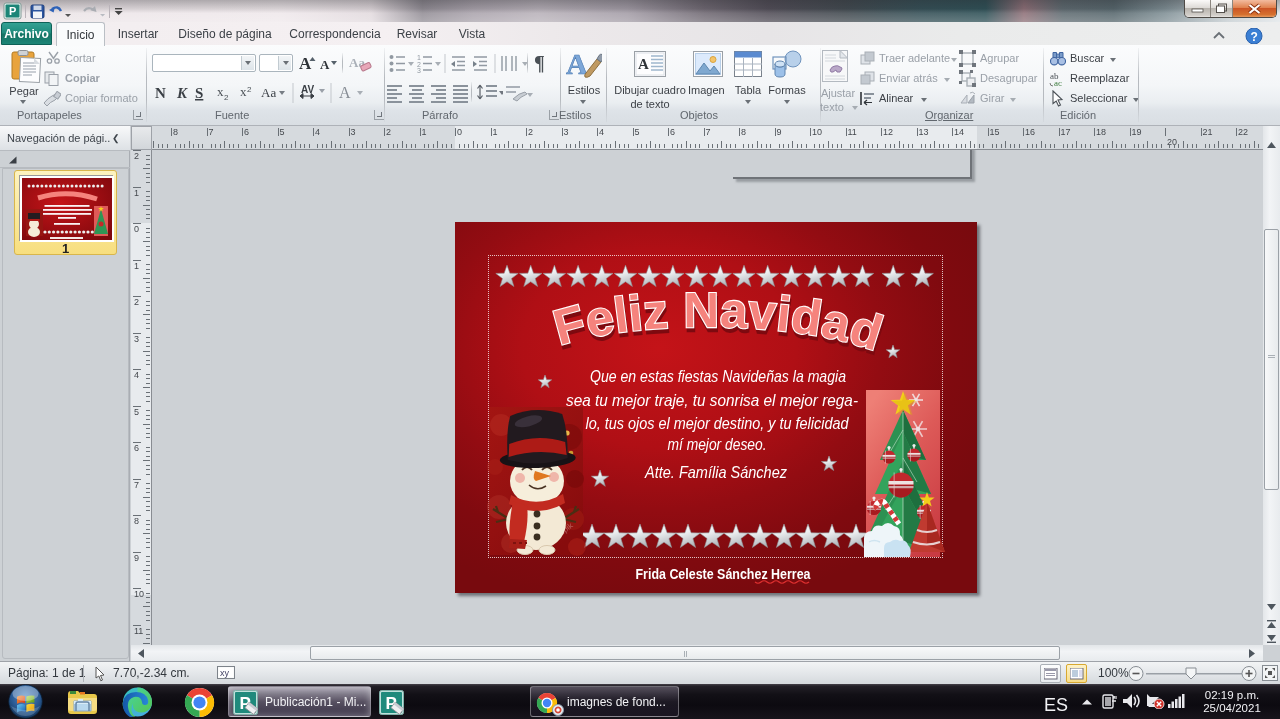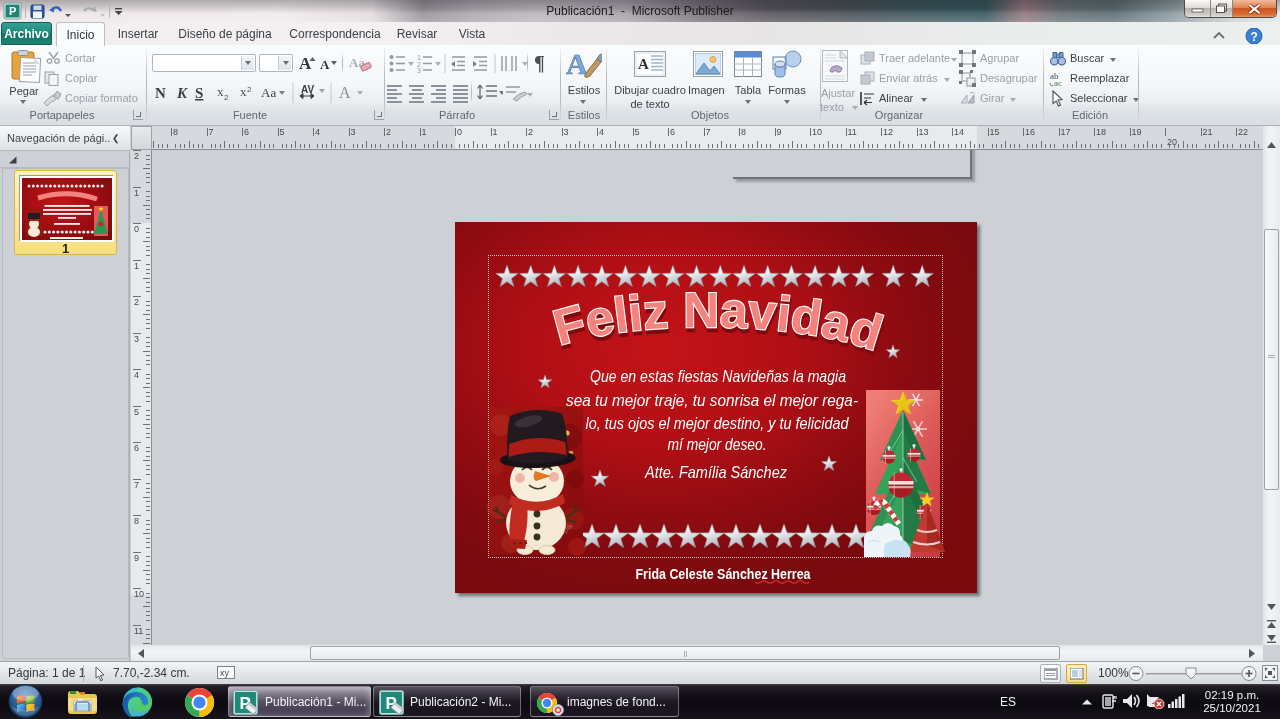--- a/index.html
+++ b/index.html
@@ -40,21 +40,21 @@
   background:#fafbfc; border:1px solid #babfc5; border-bottom:none; color:#33373c;
   font-size:12px; display:flex; align-items:center; justify-content:center; z-index:3;}
 .tab { position:absolute; top:0; height:23px; color:#3c4147; font-size:12px; display:flex; align-items:center; justify-content:center; }
 
 
 #ribbon { left:0; top:45px; width:1280px; height:81px;
   background:linear-gradient(to bottom,#fbfcfd 0%,#f4f6f8 50%,#eaeef1 72%,#dee3e8 82%,#d9dee3 100%);
   border-bottom:1px solid #aeb2b8; }
 .gsep { position:absolute; top:3px; width:1px; height:74px;
   background:linear-gradient(to bottom,rgba(160,166,172,0.1),#b6babf 40%,#b6babf 70%,rgba(160,166,172,0.1)); }
-.glabel { position:absolute; top:64px; font-size:11px; color:#61676e; text-align:center; }
+.glabel { position:absolute; top:64px; font-size:11px; color:#61676e; text-align:left; }
 .glauncher { position:absolute; top:65px; width:10px; height:10px; border:1px solid #9aa0a6; border-top:none; border-right:none; }
 .glauncher:after { content:""; position:absolute; right:2px; bottom:2px; width:4px; height:4px;
   border-right:1.5px solid #6f757c; border-bottom:1.5px solid #6f757c; }
 .btxt { position:absolute; font-size:11px; color:#9aa0a8; }
 .btxtd { position:absolute; font-size:11px; color:#3b3f45; }
 .combo { position:absolute; height:18px; background:#fff; border:1px solid #aab5bd; border-radius:2px; }
 .combo .arr { position:absolute; right:1px; top:1px; width:13px; height:14px; background:linear-gradient(#f2f5f7,#dde4e9);
   border-left:1px solid #c2cbd1; }
 .darr { width:0; height:0; border-left:3px solid transparent; border-right:3px solid transparent;
   border-top:4px solid #6a7076; position:absolute; }
@@ -119,21 +119,20 @@
   box-shadow:0 0 7px rgba(255,255,255,0.4) inset; }
 .tbtn .lbl { position:absolute; left:36px; top:8px; white-space:nowrap; overflow:hidden; color:#f2f2f5; }
 </style>
 </head>
 <body>
 <div id="win">
 
   <div class="abs" id="titlebar">
       <div class="shade"></div>
     </div>
-  <div class="abs" id="titletext">Publicación1&nbsp; -&nbsp; Microsoft Publisher</div>
   <div class="abs" id="winbtns">
     <div class="wbtn">
         <svg class="wg">
           <rect x="7" y="9" width="11" height="3" fill="#fff" stroke="#54504c" stroke-width="0.8"></rect>
         </svg>
       </div>
     <div class="wbtn mx">
         <svg class="wg">
           <rect x="7.5" y="4" width="8" height="7" fill="none" stroke="#54504c" stroke-width="1"></rect>
           <rect x="5.5" y="6" width="8" height="6.5" fill="#fff" stroke="#54504c" stroke-width="1"></rect>
@@ -198,21 +197,21 @@
 <svg class="abs" style="left:46px;top:6px" width="15" height="13">
       <path d="M3 1 L8 8 M12 1 L7 8" stroke="#9aa0a8" stroke-width="1.4" fill="none"></path>
       <circle cx="3.5" cy="10" r="2.2" fill="none" stroke="#9aa0a8" stroke-width="1.3"></circle>
       <circle cx="11" cy="10" r="2.2" fill="none" stroke="#9aa0a8" stroke-width="1.3"></circle>
       </svg>
 <div class="btxt" style="left:65px;top:7px;">Cortar</div>
 <svg class="abs" style="left:44px;top:26px" width="17" height="15">
       <rect x="1" y="1" width="9" height="11" fill="#e7eaed" stroke="#9aa0a8"></rect>
       <rect x="5" y="3.5" width="9" height="11" fill="#f2f4f6" stroke="#9aa0a8"></rect>
       </svg>
-<div class="btxt" style="left:65px;top:27px;">Copiar</div>
+<div class="btxt" style="left:65px;top:27px;font-weight:bold;">Copiar</div>
 <svg class="abs" style="left:42px;top:46px" width="19" height="15">
       <path d="M2 12 q4 -5 8 -7 l4 -2 l2 3 l-3 3 q-5 2 -8 6 z" fill="#d9dde2" stroke="#9aa0a8"></path>
       <rect x="13" y="1" width="5" height="6" fill="#c8cdd4" stroke="#9aa0a8" transform="rotate(35 15 4)"></rect>
       </svg>
 <div class="btxt" style="left:65px;top:47px;">Copiar formato</div>
 <div class="glabel" style="left:17px;width:90px;">Portapapeles</div>
       <div class="glauncher" style="left:133px;"></div>
 <div class="gsep" style="left:146px;"></div>
 <div class="combo" style="left:152px;top:9px;width:104px;">
         <div class="arr"></div>
@@ -428,21 +427,21 @@
         </g>
       </svg>
 <div class="btxt" style="left:980px;top:27px;">Desagrupar</div>
 <svg class="abs" style="left:960px;top:46px" width="16" height="14">
       <path d="M1 12 l6 -8 l0 8 z" fill="#d8dce1" stroke="#a9afb6"></path>
       <path d="M8 12 l6 -8 l0 8 z" fill="#b3bac2" stroke="#9aa1a9"></path>
       <path d="M10 2 q3 -2 5 1" stroke="#a9afb6" fill="none"></path>
       </svg>
 <div class="btxt" style="left:980px;top:47px;">Girar</div>
 <div class="darrg" style="left:1010px;top:53px;"></div>
-<div class="glabel" style="left:864px;width:70px;">Organizar</div>
+<div class="glabel" style="left:925px;width:70px;text-decoration:underline;">Organizar</div>
 <div class="gsep" style="left:1043px;"></div>
 <svg class="abs" style="left:1050px;top:6px" width="16" height="15">
       <path d="M3 1.5 h3.5 v5 h-3.5 z M9.5 1.5 h3.5 v5 h-3.5 z" fill="#7b9cc9" stroke="#3f64a0" stroke-width="1"></path>
       <rect x="6.5" y="3" width="3" height="3.5" fill="#7b9cc9" stroke="#3f64a0" stroke-width="0.8"></rect>
       <circle cx="4.2" cy="10.2" r="3.7" fill="#a9c0e4" stroke="#3f64a0" stroke-width="1.1"></circle>
       <circle cx="11.8" cy="10.2" r="3.7" fill="#a9c0e4" stroke="#3f64a0" stroke-width="1.1"></circle>
       </svg>
 <div class="btxtd" style="left:1070px;top:7px;">Buscar</div>
 <div class="darr" style="left:1110px;top:13px;"></div>
 <svg class="abs" style="left:1049px;top:26px" width="18" height="16">
@@ -1306,23 +1305,20 @@
       </div>
 <svg class="abs" style="left:233px;top:6px" width="27" height="25">
       <rect x="0.5" y="0.5" width="24" height="24" rx="2" fill="#bfe0db" stroke="#7fb0a8"></rect>
       <rect x="2" y="2" width="21" height="21" rx="1" fill="#1f8a7c"></rect>
       <text x="6.5" y="19" font-size="17" font-weight="bold" fill="#fff" font-family="Liberation Sans, sans-serif">P</text>
       <g transform="rotate(38 18 18)">
           <rect x="13" y="14.5" width="11" height="7" fill="#f0f0f2" stroke="#8a8a90" stroke-width="0.8"></rect>
           <rect x="13" y="14.5" width="11" height="2.5" fill="#c8ccd2"></rect>
         </g>
     </svg>
-<div class="tbtn" style="left:373px;width:148px;">
-        <div class="lbl">Publicación2 - Mi...</div>
-      </div>
 <svg class="abs" style="left:379px;top:6px" width="27" height="25">
       <rect x="0.5" y="0.5" width="24" height="24" rx="2" fill="#bfe0db" stroke="#7fb0a8"></rect>
       <rect x="2" y="2" width="21" height="21" rx="1" fill="#1f8a7c"></rect>
       <text x="6.5" y="19" font-size="17" font-weight="bold" fill="#fff" font-family="Liberation Sans, sans-serif">P</text>
       <g transform="rotate(38 18 18)">
           <rect x="13" y="14.5" width="11" height="7" fill="#f0f0f2" stroke="#8a8a90" stroke-width="0.8"></rect>
           <rect x="13" y="14.5" width="11" height="2.5" fill="#c8ccd2"></rect>
         </g>
     </svg>
 <div class="tbtn" style="left:530px;width:149px;">
@@ -1334,21 +1330,21 @@
         <path d="M11,11 L19.7,6.0 A10,10 0 0 1 11.0,21.0 Z" fill="#fbbc05"></path>
         <path d="M11,11 L11.0,21.0 A10,10 0 0 1 2.3,6.0 Z" fill="#34a853"></path>
       <circle cx="11" cy="11" r="5.5" fill="#fff"></circle>
       <circle cx="11" cy="11" r="4.2" fill="#4285f4"></circle>
     </svg>
 <svg class="abs" style="left:552px;top:20px" width="14" height="13">
       <circle cx="6" cy="6" r="5.5" fill="#e8eef4" stroke="#8898a8"></circle>
       <path d="M6 2.5 a3.5 3.5 0 1 0 0.1 0 z M6 6 l3 -3" fill="#d84838"></path>
       <circle cx="6" cy="6" r="1.8" fill="#fff"></circle>
     </svg>
-<div class="abs" style="left:1000px;top:11px;color:#f2f2f5;font-size:12px;">ES</div>
+<div class="abs" style="left:1044px;top:11px;color:#f2f2f5;font-size:18px;">ES</div>
 <svg class="abs" style="left:1081px;top:14px" width="12" height="8">
         <path d="M1 6.5 L6 1.5 L11 6.5 z" fill="#e8e8ec"></path>
       </svg>
 <svg class="abs" style="left:1101px;top:8px" width="17" height="18">
       <rect x="2" y="3" width="10" height="13" rx="1.5" fill="none" stroke="#e8e8ec" stroke-width="1.4"></rect>
       <rect x="4" y="5" width="6" height="9" fill="#e8e8ec" opacity="0.7"></rect>
       <path d="M11 9 l4 0 m-2 -3 l0 -2 m-0 5 l0 0" stroke="#e8e8ec" stroke-width="1.4"></path>
       <path d="M13 4 l0 3 m2 -3 l0 3" stroke="#e8e8ec" stroke-width="1.2"></path>
     </svg>
 <svg class="abs" style="left:1122px;top:9px" width="19" height="16">
@@ -1364,15 +1360,15 @@
 <svg class="abs" style="left:1168px;top:9px" width="17" height="15">
       <g fill="#e8e8ec">
       <rect x="0" y="11" width="2.5" height="4"></rect>
           <rect x="3.5" y="8.5" width="2.5" height="6.5"></rect>
       <rect x="7" y="6" width="2.5" height="9"></rect>
           <rect x="10.5" y="3.5" width="2.5" height="11.5"></rect>
           <rect x="14" y="1" width="2.5" height="14"></rect>
       </g>
     </svg>
 <div class="abs" style="left:1203px;top:5px;width:58px;text-align:center;color:#f2f2f5;font-size:11.5px;">02:19 p.m.</div>
-<div class="abs" style="left:1200px;top:18px;width:64px;text-align:center;color:#f2f2f5;font-size:11.5px;">25/10/2021</div>
+<div class="abs" style="left:1200px;top:18px;width:64px;text-align:center;color:#f2f2f5;font-size:11.5px;">25/04/2021</div>
   </div>
 </div>
 
 </body></html>

